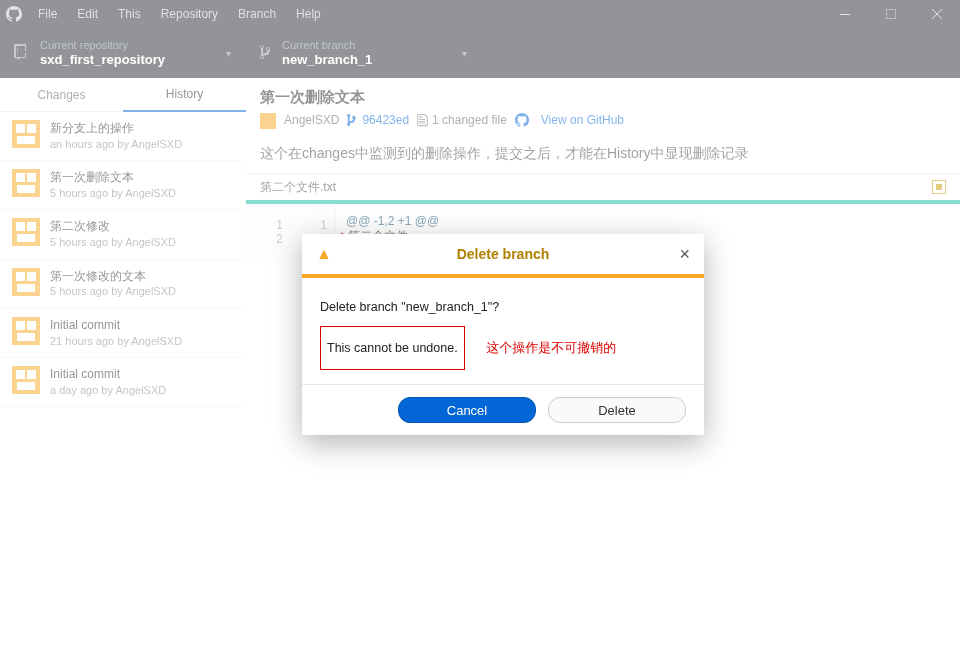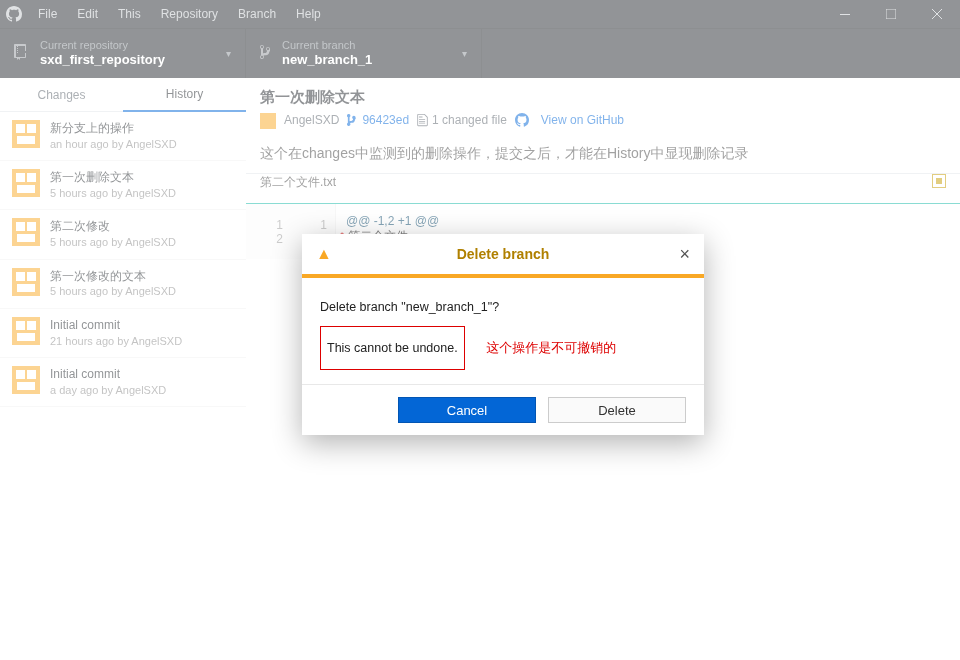--- a/index.html
+++ b/index.html
@@ -45,21 +45,21 @@
 
 
 .main { position:absolute; top:78px; left:246px; right:0; bottom:0; }
 .commit-head { padding:10px 14px 6px; }
 .commit-title { font-size:15px; font-weight:600; color:#24292e; margin-bottom:6px; }
 .commit-meta { display:flex; align-items:flex-start; gap:8px; font-size:12px; color:#586069; }
 .commit-meta .sha { color:#0366d6; display:flex; align-items:center; gap:3px; }
 .commit-meta .viewgh { color:#0366d6; display:flex; align-items:center; gap:12px; }
 .mini-av { width:16px; height:16px; background:#f9a825; }
 .annot { padding:10px 14px; font-size:14px; color:#444; border-bottom:1px solid #e1e4e8; }
-.file-row { display:flex; align-items:flex-start; height:30px; padding:0 14px; font-size:12px; color:#444; border-bottom:1px solid #14b8a6; }
+.file-row { display:flex; align-items:center; height:30px; padding:0 14px; font-size:12px; color:#444; border-bottom:4px solid #14b8a6; }
 .file-row .collapse-icn { margin-left:auto; width:14px; height:14px; border:1px solid #c49b00; display:flex; align-items:center; justify-content:center; }
 .file-row .collapse-icn span { width:6px; height:6px; background:#c49b00; }
 .diff { display:flex; font-family:Consolas,monospace; font-size:12px; }
 .diff .gutL,.diff .gutR { width:45px; text-align:right; padding-right:8px; color:#999; background:#fafafa; }
 .diff .gutR { border-right:1px solid #eee; }
 .diff .dbody { flex:1; }
 .diff .hunk { color:#0c4a6e; padding-left:10px;margin-top:10px; }
 .diff .added { display:flex; }
 .diff .added .plus { color:#c00; padding:0 4px; }
 .diff .redtxt { color:#c00; }
@@ -70,21 +70,21 @@
 .dialog { position:absolute; left:302px; top:234px; width:402px; background:#fff; box-shadow:0 8px 28px rgba(0,0,0,.3); }
 .dhead { height:44px; border-bottom:4px solid #f9a825; display:flex; align-items:center; padding:0 14px; position:relative; }
 .dhead .warn { color:#f9a825; font-size:16px; }
 .dhead .dtitle { position:absolute; left:0; right:0; text-align:center; font-size:14px; font-weight:600; color:#b08000; }
 .dhead .close { margin-left:auto; font-size:18px; color:#555; z-index:1; }
 .dbody-area { padding:22px 18px 14px; font-size:12.5px; color:#222; }
 .dmsg { margin-bottom:12px; }
 .warnbox { border:1px solid #d00; padding:14px 6px; display:inline-block; color:#222; }
 .redannot { color:#d00; font-size:13px; margin-left:18px; }
 .dbtns { border-top:1px solid #e8e8e8; padding:12px 18px; display:flex; justify-content:flex-end; gap:12px; }
-.dbtns button { width:138px; height:26px; font-size:13px; border-radius:0; }
+.dbtns button { width:138px; height:26px; font-size:13px; border-radius:12px; }
 .btn-primary { background:#0366d6; color:#fff; border:1px solid #0255b3; }
 .btn-sec { background:#fafafa; color:#333; border:1px solid #ccc; }
 </style>
 </head>
 <body>
 
 <div class="titlebar">
   <div class="logo">
     <svg width="16" height="16" viewBox="0 0 16 16">
         <path d="M8 0C3.58 0 0 3.58 0 8c0 3.54 2.29 6.53 5.47 7.59.4.07.55-.17.55-.38v-1.49c-2.01.37-2.53-.49-2.69-.94-.09-.23-.48-.94-.82-1.13-.28-.15-.68-.52-.01-.53.63-.01 1.08.58 1.23.82.72 1.21 1.87.87 2.33.66.07-.52.28-.87.51-1.07-1.78-.2-3.64-.89-3.64-3.95 0-.87.31-1.59.82-2.15-.08-.2-.36-1.02.08-2.12 0 0 .67-.21 2.2.82.64-.18 1.32-.27 2-.27.68 0 1.36.09 2 .27 1.53-1.04 2.2-.82 2.2-.82.44 1.1.16 1.92.08 2.12.51.56.82 1.27.82 2.15 0 3.07-1.87 3.75-3.65 3.95.29.25.54.73.54 1.48v2.2c0 .21.15.46.55.38A8.013 8.013 0 0016 8c0-4.42-3.58-8-8-8z"></path>
@@ -149,21 +149,21 @@
     <div class="tab">Changes</div>
     <div class="tab active">History</div>
   </div>
   <div class="commit-list">
     <div class="commit">
         <div class="avatar">
           <div class="b"></div>
         </div>
         <div class="ctext">
           <span class="ctitle">新分支上的操作</span>
-          <span class="cmeta">an hour ago by AngelSXD</span>
+          <span class="cmeta">an hours ago by AngelSXD</span>
         </div>
       </div>
     <div class="commit">
         <div class="avatar">
           <div class="b"></div>
         </div>
         <div class="ctext">
           <span class="ctitle">第一次删除文本</span>
           <span class="cmeta">5 hours ago by AngelSXD</span>
         </div>

